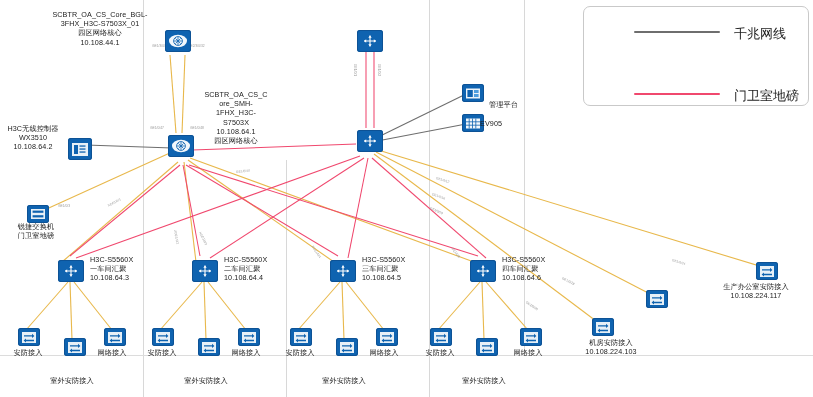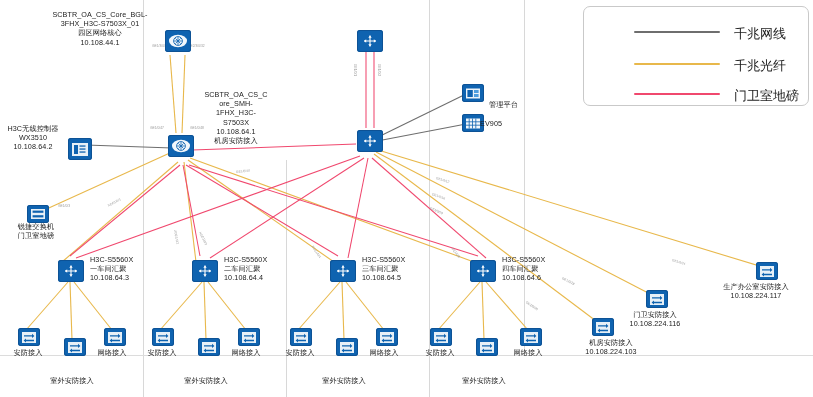--- a/index.html
+++ b/index.html
@@ -154,21 +154,21 @@
         <circle cx="10" cy="8" r="4.4" fill="none" stroke="#0f63b0" stroke-width="0.9"></circle>
         <path d="M10 4.2 L10 11.8 M6.2 8 L13.8 8 M7.4 5.4 L12.6 10.6 M12.6 5.4 L7.4 10.6" stroke="#0f63b0" stroke-width="0.8"></path>
       </svg>
     </div>
   </div>
   <div class="lbl c" style="left:198px;top:90px;width:76px;">SCBTR_OA_CS_C
 ore_SMH-
 1FHX_H3C-
 S7503X
 10.108.64.1
-机房安防接入</div>
+园区网络核心</div>
 
   <div class="node" style="left:357px;top:30px;">
     <div class="ico">
       <svg width="20" height="16" viewBox="0 0 20 16">
         <path d="M10 2.5 L10 13.5 M4 8 L16 8" stroke="#ffffff" stroke-width="1.1"></path>
         <path d="M10 2.5 l-1.7 2.2 h3.4 z" fill="#ffffff"></path>
         <path d="M10 13.5 l-1.7 -2.2 h3.4 z" fill="#ffffff"></path>
         <path d="M4 8 l2.2 -1.7 v3.4 z" fill="#ffffff"></path>
         <path d="M16 8 l-2.2 -1.7 v3.4 z" fill="#ffffff"></path>
       </svg>
@@ -316,22 +316,20 @@
 
   <div class="node" style="left:646px;top:290px;">
     <div class="ico small">
       <svg width="16" height="13" viewBox="0 0 16 13">
         <rect x="1" y="1" width="14" height="11" fill="#ffffff" opacity="0.9"></rect>
         <path d="M3 4.2 h8 v-1.4 l2.4 2.1 l-2.4 2.1 v-1.4 h-8 z" fill="#0f63b0"></path>
         <path d="M13 8.8 h-8 v-1.4 l-2.4 2.1 l2.4 2.1 v-1.4 h8 z" fill="#0f63b0"></path>
       </svg>
     </div>
   </div>
-  <div class="lbl c" style="left:600px;top:310px;width:110px;">门卫安防接入
-10.108.224.116</div>
 
   <div class="node" style="left:592px;top:318px;">
     <div class="ico small">
       <svg width="16" height="13" viewBox="0 0 16 13">
         <rect x="1" y="1" width="14" height="11" fill="#ffffff" opacity="0.9"></rect>
         <path d="M3 4.2 h8 v-1.4 l2.4 2.1 l-2.4 2.1 v-1.4 h-8 z" fill="#0f63b0"></path>
         <path d="M13 8.8 h-8 v-1.4 l-2.4 2.1 l2.4 2.1 v-1.4 h8 z" fill="#0f63b0"></path>
       </svg>
     </div>
   </div>
@@ -468,23 +466,19 @@
         </svg>
     </div>
   </div>
   <div class="lbl c" style="left:500px;top:348px;width:56px;">网络接入</div>
 
   <div class="legend">
     <div class="legend-row" style="top:14px;">
       <div class="legend-line" style="background:#6e6e6e;"></div>
       <div class="legend-text">千兆网线</div>
     </div>
-    <div class="legend-row" style="top:46px;">
-      <div class="legend-line" style="background:#e8b84b;"></div>
-      <div class="legend-text">千兆光纤</div>
-    </div>
     <div class="legend-row" style="top:76px;">
       <div class="legend-line" style="background:#f0486e;"></div>
       <div class="legend-text">门卫室地磅</div>
     </div>
   </div>
 
 </div>
 
 </body></html>

